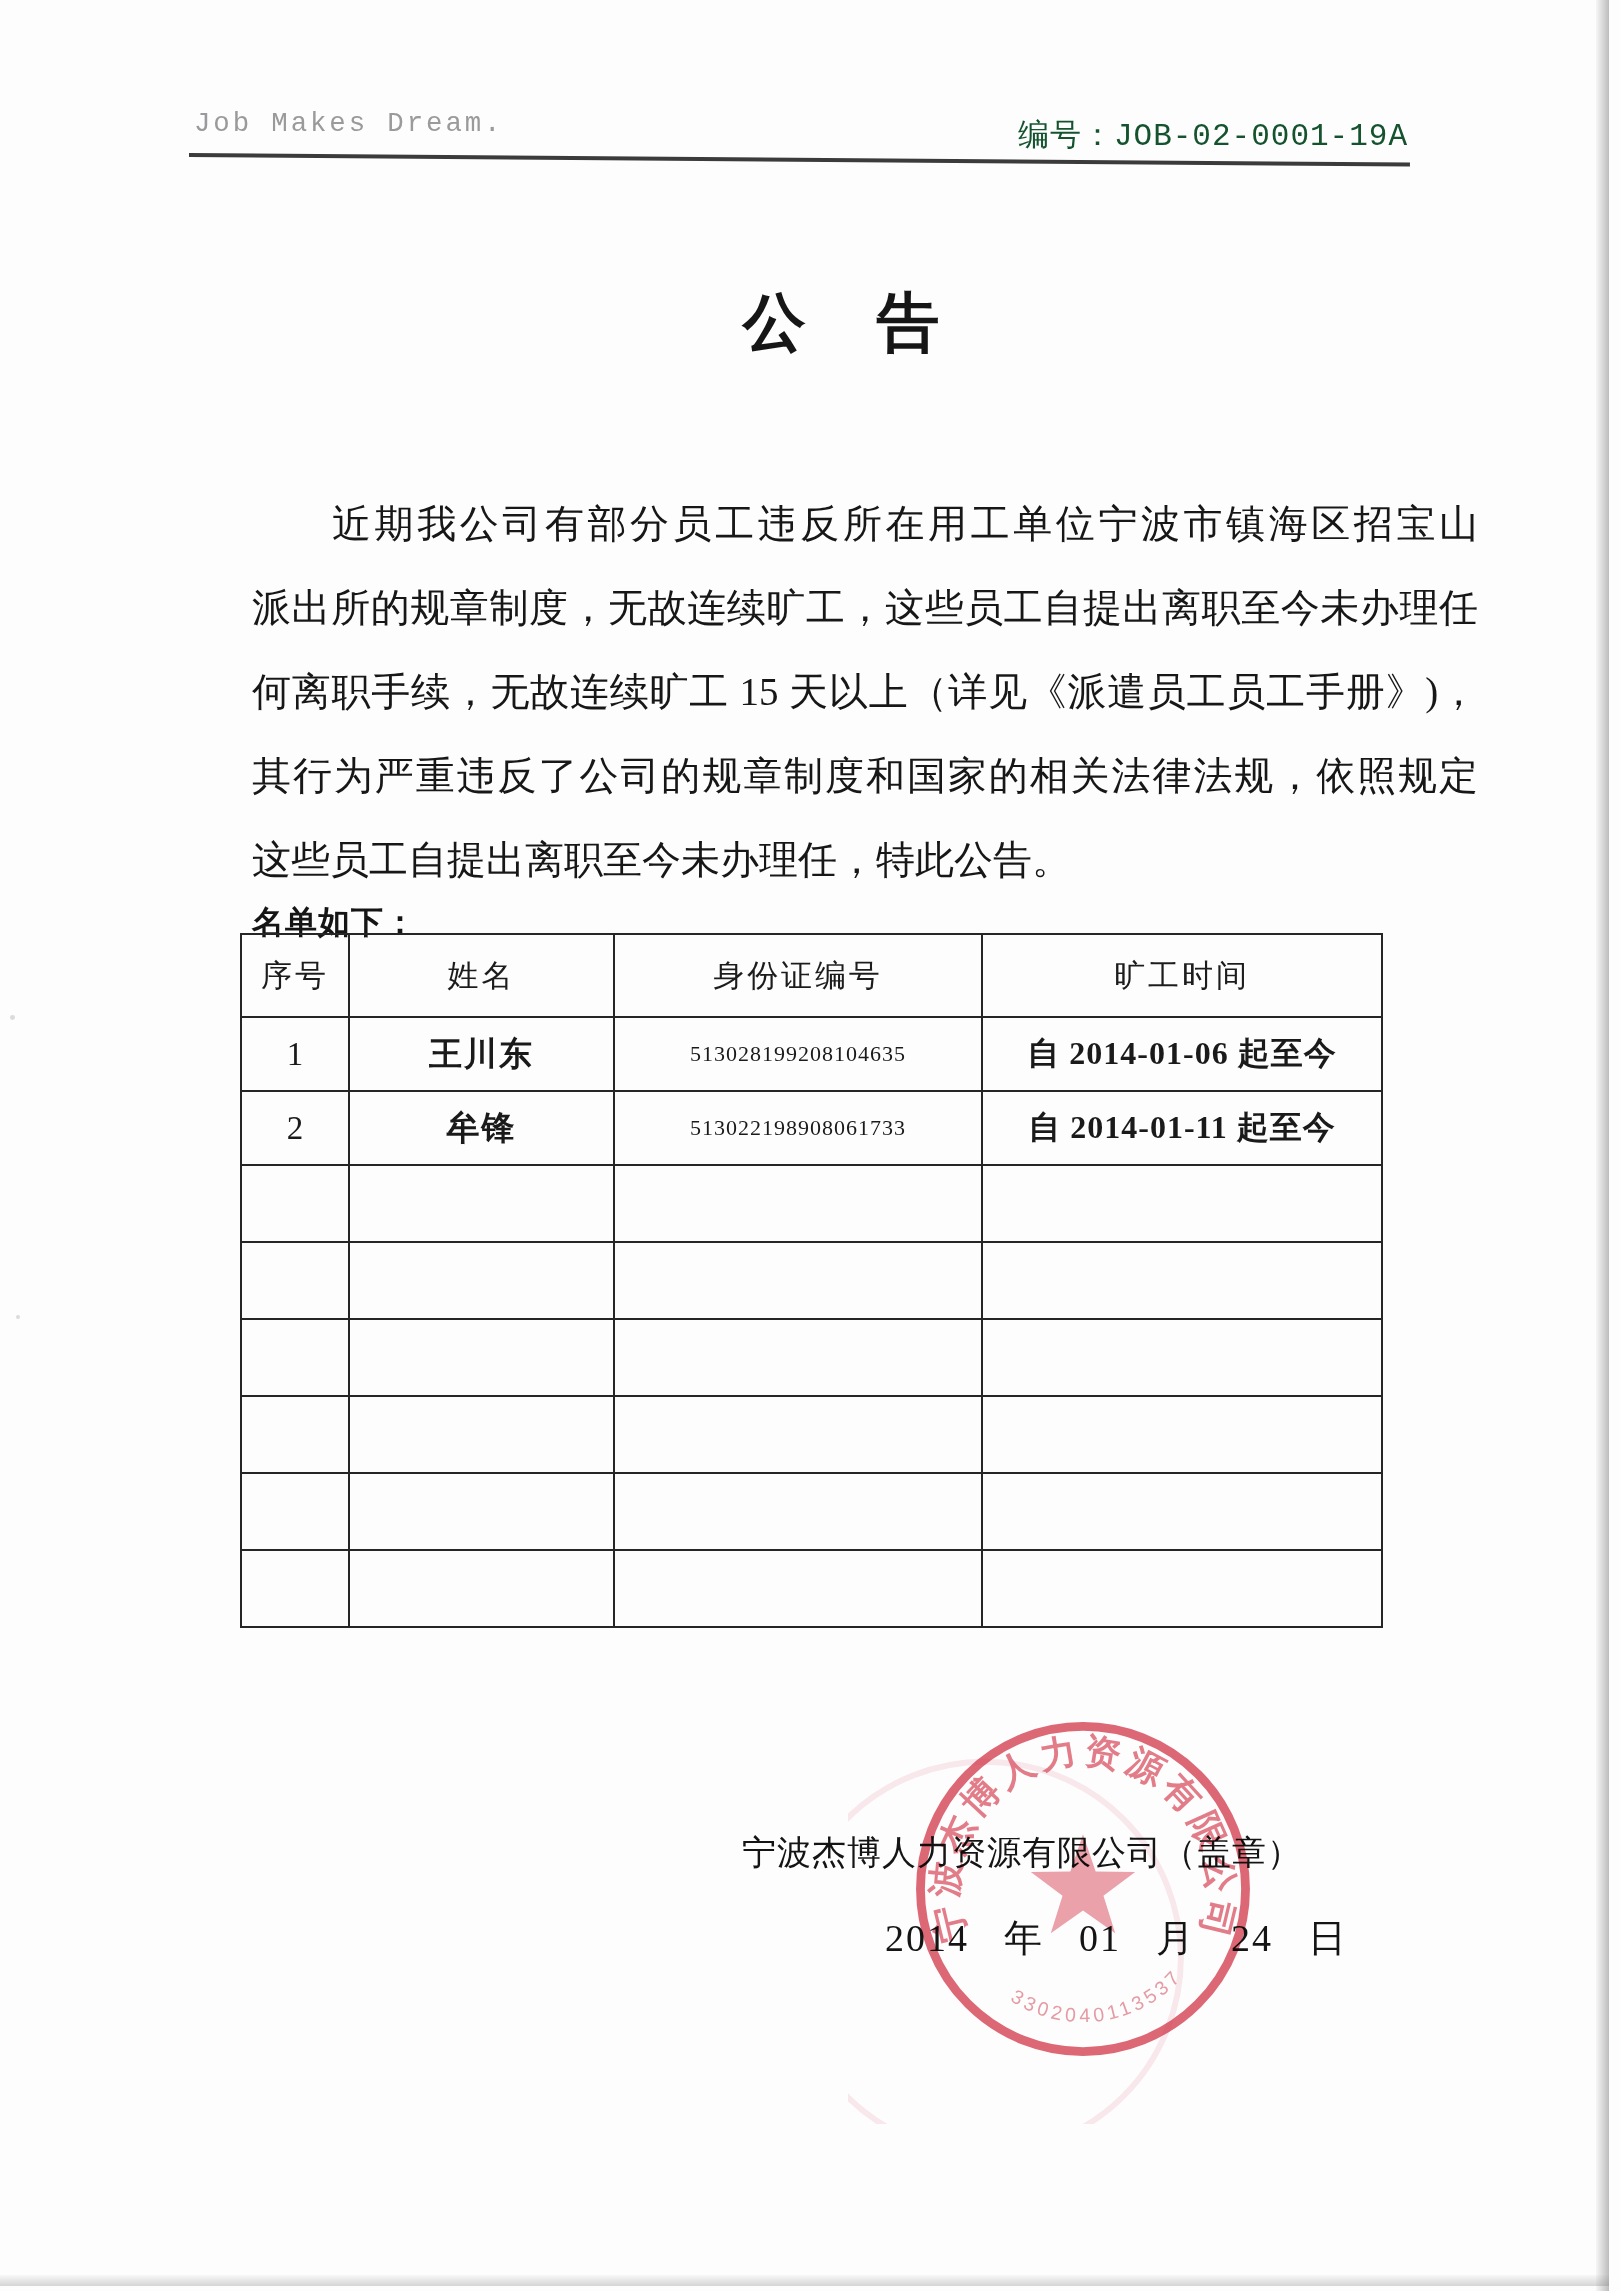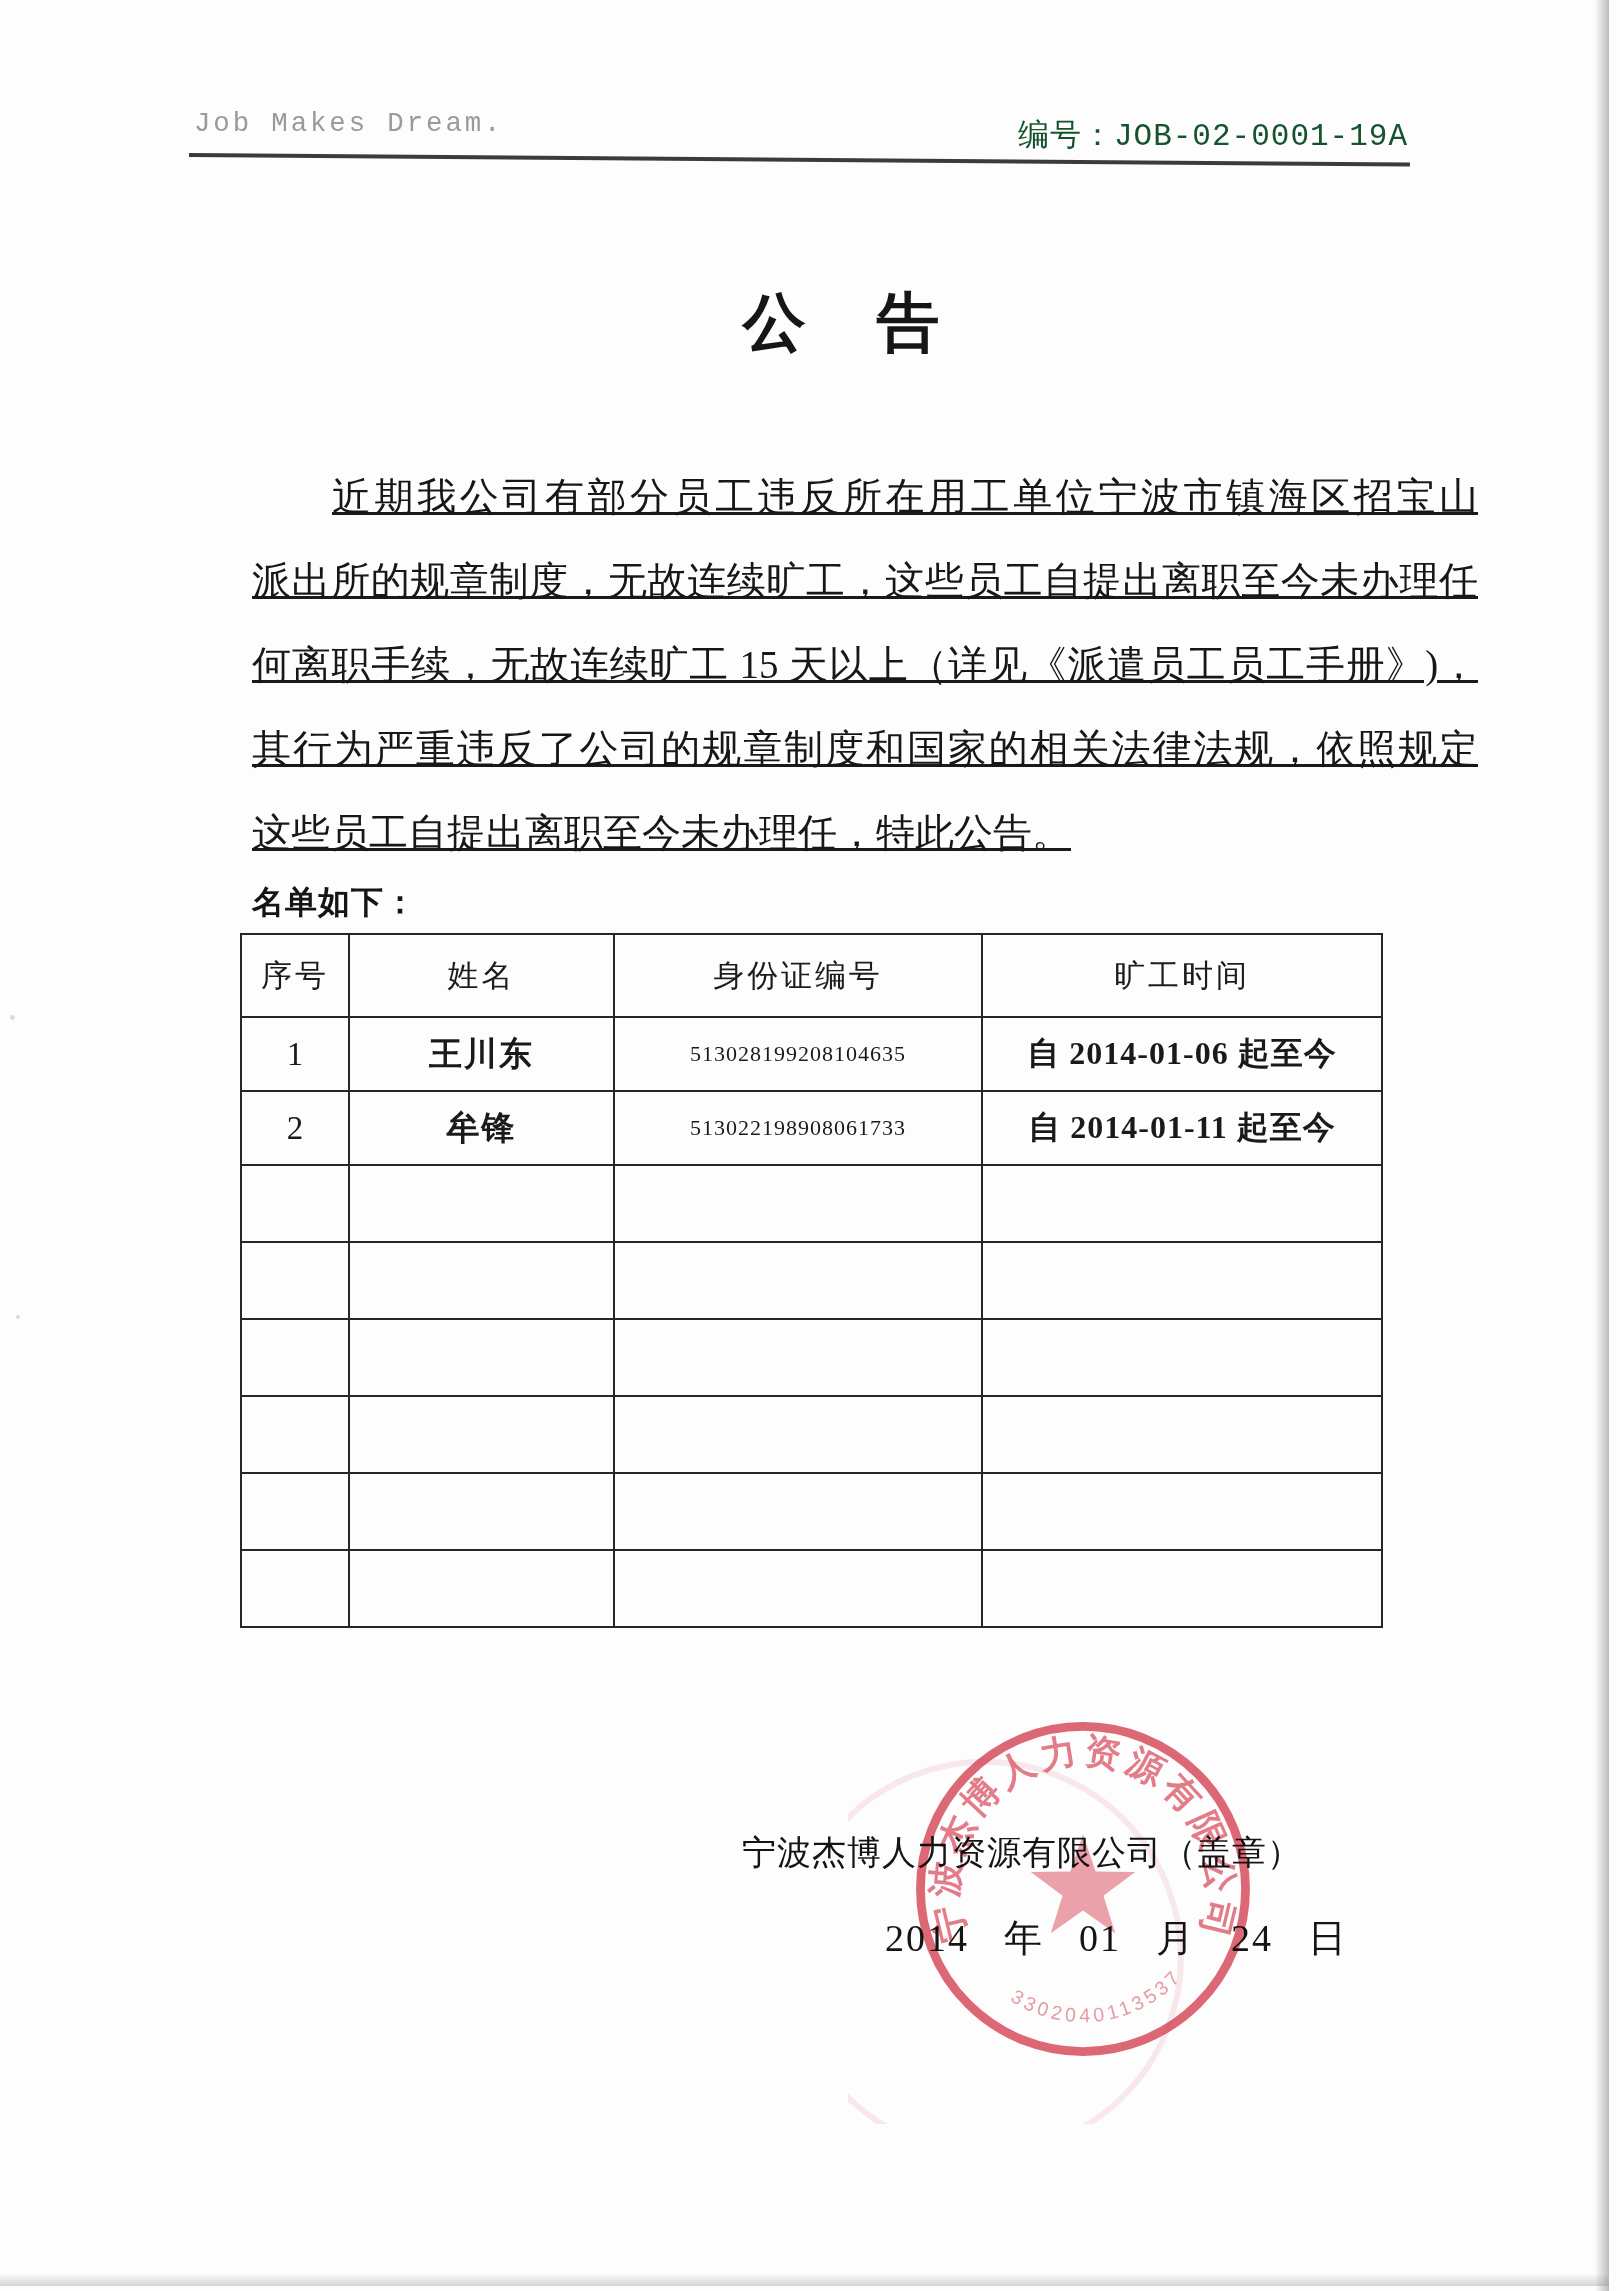--- a/index.html
+++ b/index.html
@@ -28,31 +28,31 @@
   }
 
   
   .doc-title {
     position:absolute; left:59px; top:280px; width:1568px;
     text-align:center; font-size:63px; font-weight:bold;
     letter-spacing:3.9px; color:#161616;
   }
 
   
-  .body-block { position:absolute; left:252px; top:455px; width:1226px;text-decoration:underline; }
+  .body-block { position:absolute; left:252px; top:482px; width:1226px; }
   .body-line {
     font-size:39px; height:84px; line-height:84px; white-space:nowrap;
     text-align:justify; text-align-last:justify; text-justify:inter-character;
     color:#171717;
   }
   .body-line.indent { padding-left:80px; }
   .body-line.last { text-align-last:left; }
 
   .list-label {
-    position:absolute; left:252px; top:881px;
+    position:absolute; left:252px; top:901px;
     font-family:Liberation Mono, monospace;
     font-size:32px; font-weight:bold; color:#151515; letter-spacing:1px;
   }
 
   
   .roster {
     position:absolute; left:240px; top:933px; width:1140px;
     border-collapse:collapse; table-layout:fixed;
   }
   .roster th, .roster td {

